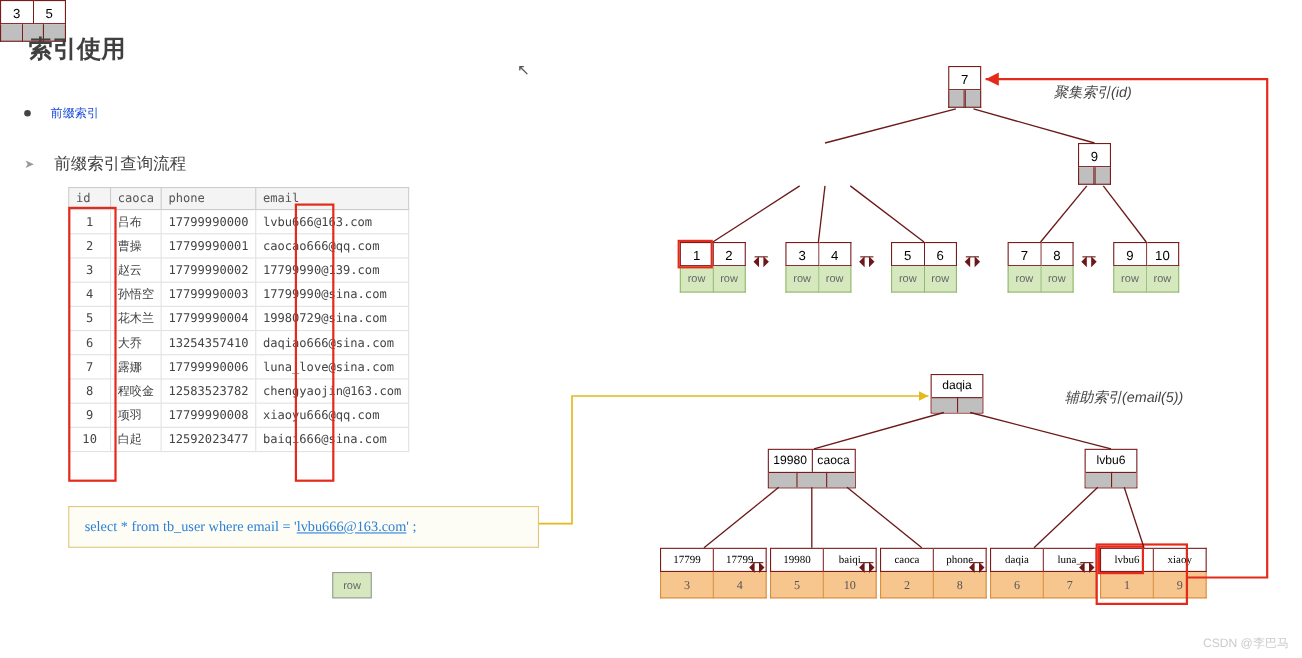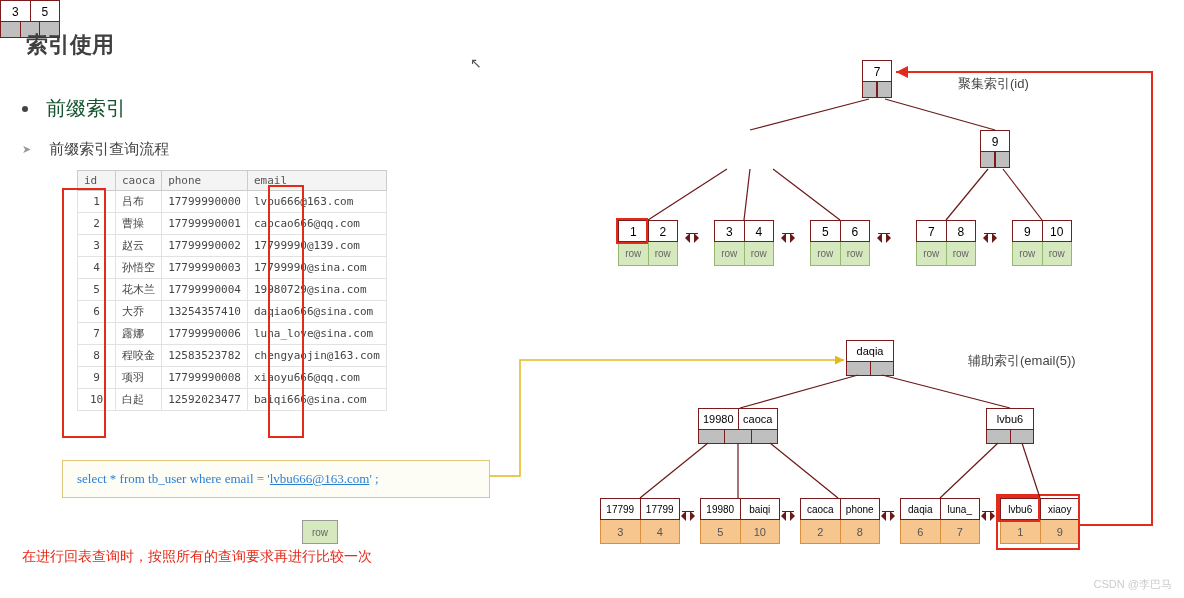--- a/index.html
+++ b/index.html
@@ -1,56 +1,56 @@
 <!DOCTYPE html>
 <html><head>
 <meta charset="utf-8">
 <style>
 * { box-sizing: border-box; margin: 0; padding: 0; }
 body { font-family: "Microsoft YaHei", Arial, sans-serif; font-size: 12px; background: #fff; width: 1184px; height: 598px; position: relative; overflow: hidden; }
 .title { color: #404040; font-size: 22px; font-weight: bold; position: absolute; top: 30px; left: 26px; }
 .cursor { position: absolute; top: 55px; left: 470px; font-size: 14px; color: #555; }
 .bullet1 { position: absolute; top: 95px; left: 22px; display: flex; align-items: center; gap: 18px; }
 .bullet1 .dot { width: 6px; height: 6px; border-radius: 50%; background: #444; }
-.bullet1 .txt { font-size: 20px; color: #14532d; }
+.bullet1 .txt { font-size: 11px; color: #1d4ed8; }
 .bullet2 { position: absolute; top: 140px; left: 22px; display: flex; align-items: center; gap: 18px; }
 .bullet2 .arr { color: #999; font-size: 11px; }
 .bullet2 .txt { font-size: 15px; color: #444; }
-.table { position: absolute; top: 170px; left: 62px; border-collapse: collapse; font-size: 11px; font-family: "SimSun", monospace; margin-left: 15px; }
+.table { position: absolute; top: 170px; left: 62px; border-collapse: collapse; font-size: 11px; font-family: "SimSun", monospace; }
 .table th { background: #f4f4f4; border: 1px solid #ccc; padding: 3px 6px; font-weight: normal; color: #555; text-align: left; }
 .table td { border: 1px solid #e2e2e2; padding: 3px 6px; color: #444; }
 .table .idcol { text-align: center; width: 38px; }
 .redbox-id { position: absolute; border: 2px solid #e42a1a; top: 188px; left: 62px; width: 44px; height: 250px; pointer-events: none; }
 .redbox-email { position: absolute; border: 2px solid #e42a1a; top: 185px; left: 268px; width: 36px; height: 253px; pointer-events: none; }
 .sql { position: absolute; top: 460px; left: 62px; width: 428px; border: 1px solid #e0c67b; background: #fefdf5; padding: 10px 14px; font-size: 13px; color: #2b80d6; font-family: "Microsoft YaHei"; }
 .sql .u { text-decoration: underline; }
 .rowbox { position: absolute; top: 520px; left: 302px; width: 36px; height: 24px; background: #d5e8be; border: 1px solid #999; line-height: 24px; text-align: center; font-size: 10px; color: #666; }
 .redtext { position: absolute; left: 22px; top: 545px; color: #e42a1a; font-size: 14px; line-height: 1.6; }
-.ylabel { position: absolute; font-size: 13px; color: #444; }
+.ylabel { position: absolute; font-size: 13px; color: #444; font-style: italic; }
 .lbl-top { top: 75px; left: 958px; }
 .lbl-bot { top: 352px; left: 968px; }
 .node { position: absolute; width: 30px; }
 .node .k { height: 22px; line-height: 22px; border: 1px solid #7a1c1c; text-align: center; background: #fff; font-size: 12px; }
 .node .p { height: 16px; display: flex; }
 .node .p span { flex: 1; border: 1px solid #7a1c1c; border-top: none; background: #bfbfbf; }
 .node2 { width: 60px; }
 .node2 .kk { height: 22px; display: flex; }
 .node2 .kk span { flex: 1; line-height: 22px; border: 1px solid #7a1c1c; text-align: center; background: #fff; font-size: 12px; }
 .node2 .kk span+span { border-left: none; }
 .node2 .pp { height: 16px; display: flex; }
 .node2 .pp span { flex: 1; border: 1px solid #7a1c1c; border-top: none; background: #bfbfbf; }
 .node2 .pp span+span { border-left: none; }
 .leaf { position: absolute; width: 60px; }
 .leaf .kk { height: 22px; display: flex; }
 .leaf .kk span { flex: 1; line-height: 22px; border: 1px solid #7a1c1c; text-align: center; background: #fff; font-size: 12px; }
 .leaf .kk span+span { border-left: none; }
 .leaf .rr { height: 24px; display: flex; }
 .leaf .rr span { flex: 1; line-height: 24px; border: 1px solid #95b870; border-top: none; text-align: center; background: #d5e8be; font-size: 10px; color: #666; }
 .leaf .rr span+span { border-left: none; }
-.leaf2 { position: absolute; width: 80px; }
+.leaf2 { position: absolute; width: 97px; font-family: Liberation Serif, serif; }
 .leaf2 .kk { height: 22px; display: flex; }
 .leaf2 .kk span { flex: 1; line-height: 22px; border: 1px solid #7a1c1c; text-align: center; background: #fff; font-size: 10px; }
 .leaf2 .kk span+span { border-left: none; }
 .leaf2 .ii { height: 24px; display: flex; }
 .leaf2 .ii span { flex: 1; line-height: 24px; border: 1px solid #d98f3e; border-top: none; text-align: center; background: #f7c58e; font-size: 11px; color: #555; }
 .leaf2 .ii span+span { border-left: none; }
 .sn { position: absolute; border: 1px solid #7a1c1c; background: #fff; text-align: center; font-size: 11px; }
 .sn .kk { height: 20px; line-height: 20px; }
 .sn .pp { height: 14px; display: flex; }
 .sn .pp span { flex: 1; border-top: 1px solid #7a1c1c; background: #bfbfbf; }
@@ -156,21 +156,20 @@
 <div class="redbox-id"></div>
 <div class="redbox-email"></div>
 
 <div class="sql">
   <span>select * from tb_user where email = '</span><span class="u">lvbu666@163.com</span><span>' ;</span>
 </div>
 
 <div class="rowbox">row</div>
 
 <div class="redtext">
-  <div>在进行回表查询时，按照所有的查询要求再进行比较一次</div>
 </div>
 
 <div class="ylabel lbl-top">聚集索引(id)</div>
 <div class="ylabel lbl-bot">辅助索引(email(5))</div>
 
 <div class="node" style="top:60px;left:862px;">
   <div class="k">7</div>
   <div class="p">
       <span></span>
       <span></span>

